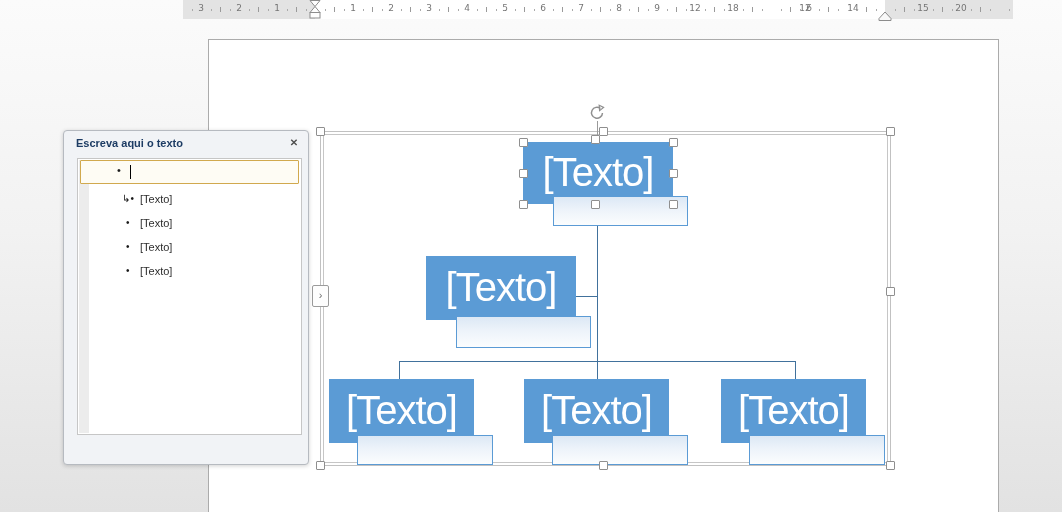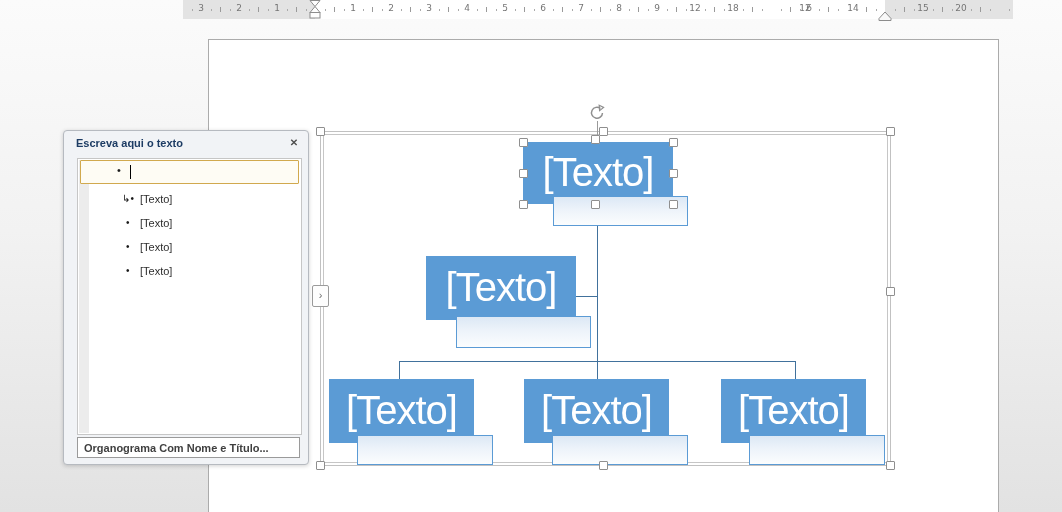--- a/index.html
+++ b/index.html
@@ -276,16 +276,15 @@
       <div class="pane-item" id="item-2">
         <span class="bullet dot">•</span>
         <span class="item-text">[Texto]</span>
       </div>
       <div class="pane-item" id="item-3">
         <span class="bullet dot">•</span>
         <span class="item-text">[Texto]</span>
       </div>
     </div>
 
-    <div id="pane-footer">Organograma Com Nome e Título...</div>
   </div>
 
 </div>
 
 </body></html>

